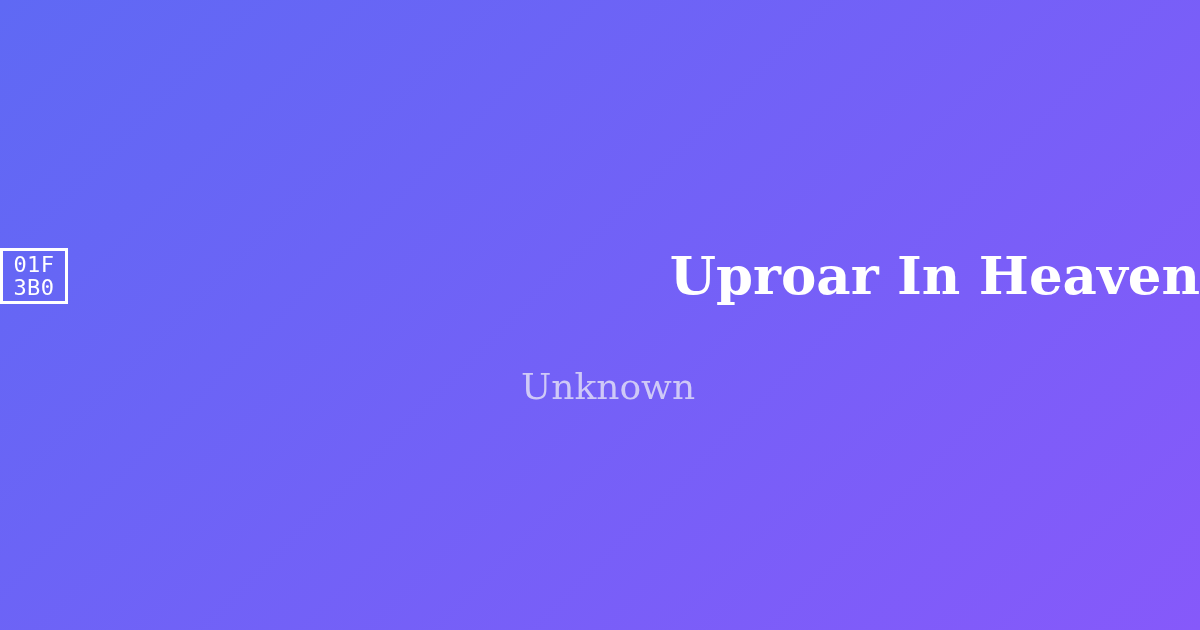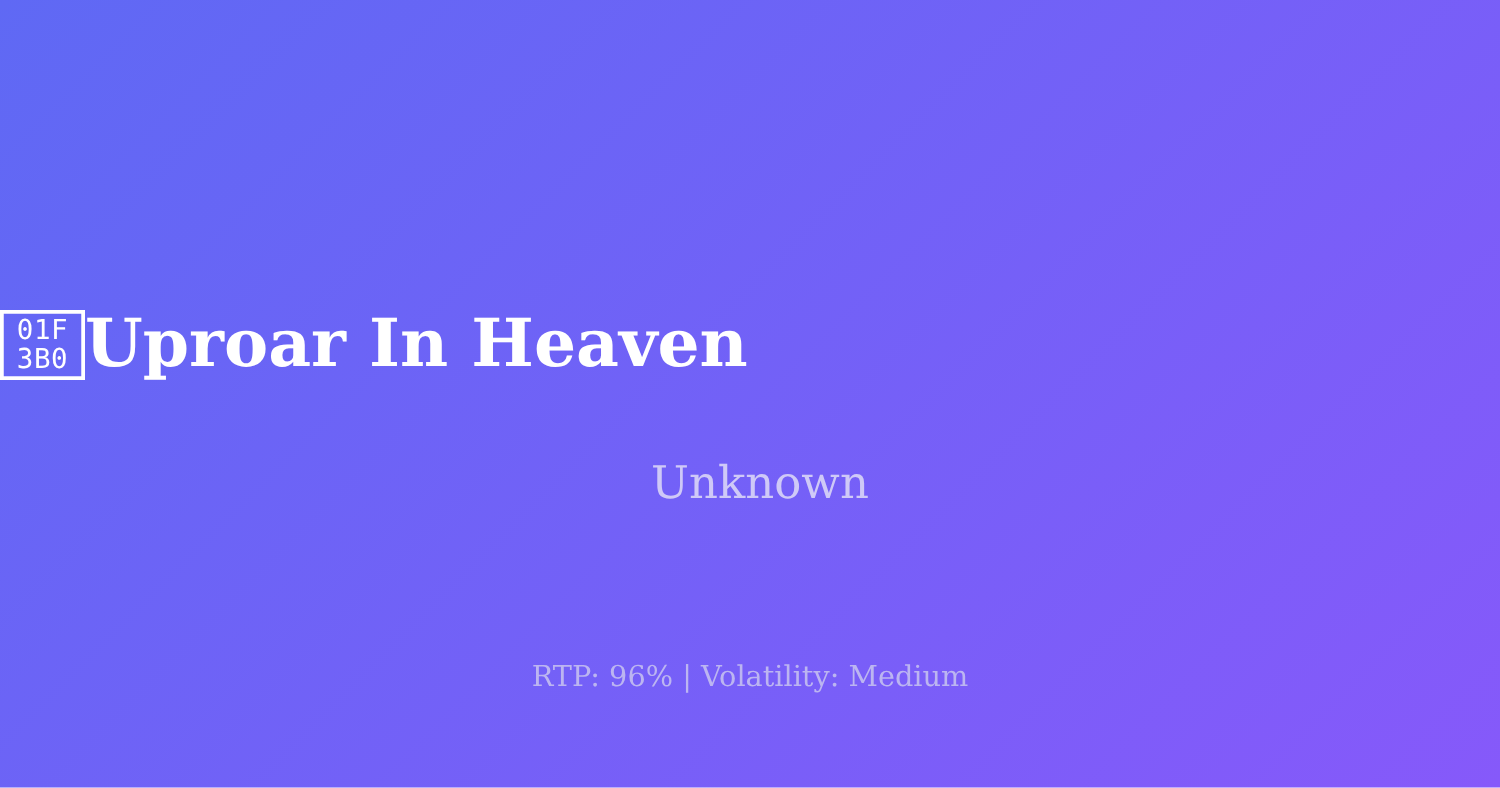--- a/index.html
+++ b/index.html
@@ -28,21 +28,21 @@
 
   
   .title-row {
     position: absolute;
     left: 0;
     right: 0;
     top: 232px;
     height: 86px;
     display: flex;
     align-items: center;
-    justify-content: flex-start;
+    justify-content: space-between;
     white-space: nowrap;
   }
 
   
   .tofu-icon {
     box-sizing: border-box;
     width: 68px;
     height: 56px;
     border: 3px solid #ffffff;
     display: flex;
@@ -115,15 +115,14 @@
       <span class="tofu-row">01F</span>
       <span class="tofu-row">3B0</span>
     </span>
 
     <h1 class="game-title">Uproar In Heaven</h1>
 
   </div>
 
   <p class="game-provider">Unknown</p>
 
-  <p class="game-stats">RTP: 96% | Volatility: Medium</p>
 
 </div>
 
 </body></html>

